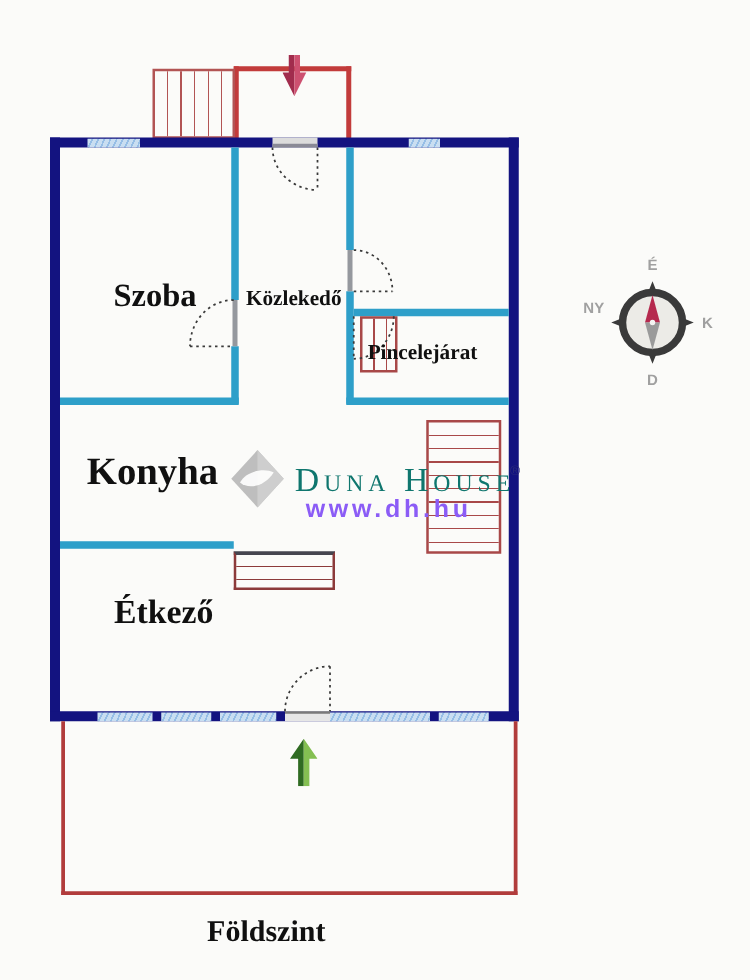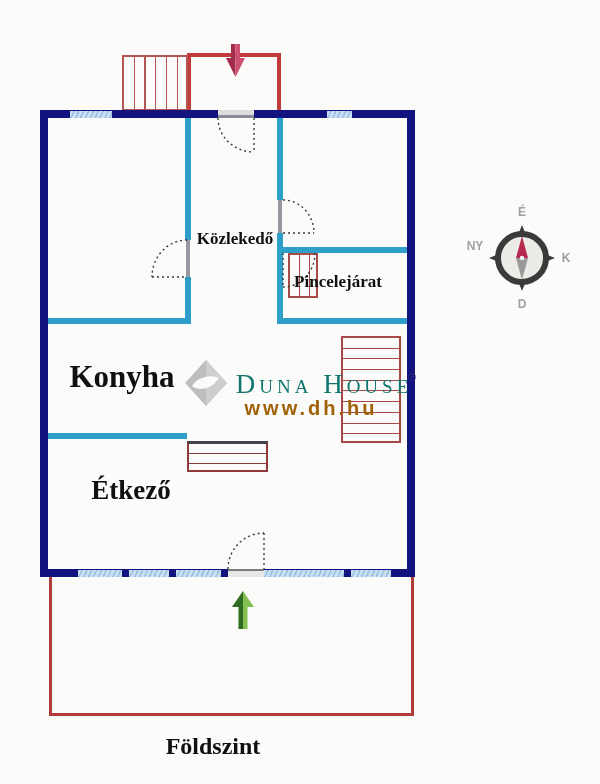--- a/index.html
+++ b/index.html
@@ -14,21 +14,21 @@
   .stairs-v{border:2px solid #b25454;background:repeating-linear-gradient(to right,transparent 0 9.6px,#b25454 9.6px 10.8px);}
   .stairs-v2{border:2px solid #a84848;background:repeating-linear-gradient(to right,transparent 0 8.5px,#a84848 8.5px 10px);}
   .stairs-h{border:2px solid #a84848;background:repeating-linear-gradient(to bottom,transparent 0 9.7px,#a84848 9.7px 10.7px);}
   .stairs-h2{border:2px solid #8c3a3a;border-top:3px solid #45454f;background:repeating-linear-gradient(to bottom,transparent 0 9px,#8c3a3a 9px 10px);}
   .porch{box-sizing:border-box;border:4px solid #c23b3b;border-bottom:none;}
   .terrace{box-sizing:border-box;border:3px solid #b13c3c;border-top:none;}
   .sill-top{background:#dcdcdc;border-bottom:3px solid #8a8a96;box-sizing:border-box;}
   .sill-bottom{background:#e6e6e6;border-top:2px solid #7a7a7a;box-sizing:border-box;}
   .compass-label{color:#a0a0a0;font-family:"Liberation Sans",sans-serif;font-weight:bold;font-size:12px;transform:translate(-50%,-50%);white-space:nowrap;}
   .wm-brand{color:#0f766e;font-family:Liberation Serif, serif;font-variant:small-caps;font-size:27px;letter-spacing:4px;transform:translate(-50%,-50%);white-space:nowrap;}
-  .wm-url{color:#a16207;font-family:"Liberation Sans",sans-serif;font-weight:bold;font-size:20px;letter-spacing:3px;transform:translate(-50%,-50%);white-space:nowrap;}
+  .wm-url{color:#8b5cf6;font-family:"Liberation Sans",sans-serif;font-weight:bold;font-size:20px;letter-spacing:3px;transform:translate(-50%,-50%);white-space:nowrap;}
   .wm-reg{color:#2a2a7a;font-size:11px;font-family:"Liberation Sans",sans-serif;}
   svg{display:block;}
 </style>
 </head>
 <body>
 
 <div class="abs" style="left:0;top:0;width:600px;height:784px;">
 
   <div class="abs porch" style="left:187px;top:53px;width:94px;height:58px;"></div>
   <div class="abs stairs stairs-v" style="left:122px;top:55px;width:66px;height:56px;"></div>
@@ -82,20 +82,21 @@
     </g>
   </svg>
 
   <div class="abs terrace" style="left:49px;top:577px;width:365px;height:139px;"></div>
 
   <svg class="abs" style="left:232px;top:591px;" width="22" height="38" viewBox="0 0 22 38">
     <polygon points="11,0 0,16 6.5,16 6.5,38 11,38" fill="#2f6b22"></polygon>
     <polygon points="11,0 22,16 15.5,16 15.5,38 11,38" fill="#84bf52"></polygon>
   </svg>
 
+  <div class="abs room-label" style="left:124px;top:237px;font-size:26px;">Szoba</div>
   <div class="abs room-label" style="left:235px;top:239px;font-size:17px;">Közlekedő</div>
   <div class="abs room-label" style="left:338px;top:282px;font-size:17px;z-index:3;">Pincelejárat</div>
   <div class="abs room-label" style="left:122px;top:377px;font-size:31px;">Konyha</div>
   <div class="abs room-label" style="left:131px;top:490px;font-size:27px;">Étkező</div>
   <div class="abs room-label" style="left:213px;top:746px;font-size:24px;">Földszint</div>
 
   <svg class="abs" style="left:184px;top:359px;opacity:.85;" width="44" height="48" viewBox="0 0 44 48">
     <polygon points="22,1 43,24 22,47 1,24" fill="#b4b4b4"></polygon>
     <polygon points="22,1 43,24 22,47" fill="#c7c7c7"></polygon>
     <path d="M8,27 C13,18 27,15 35,19 C28,30 15,33 8,27 Z" fill="#ffffff" opacity="0.92"></path>

